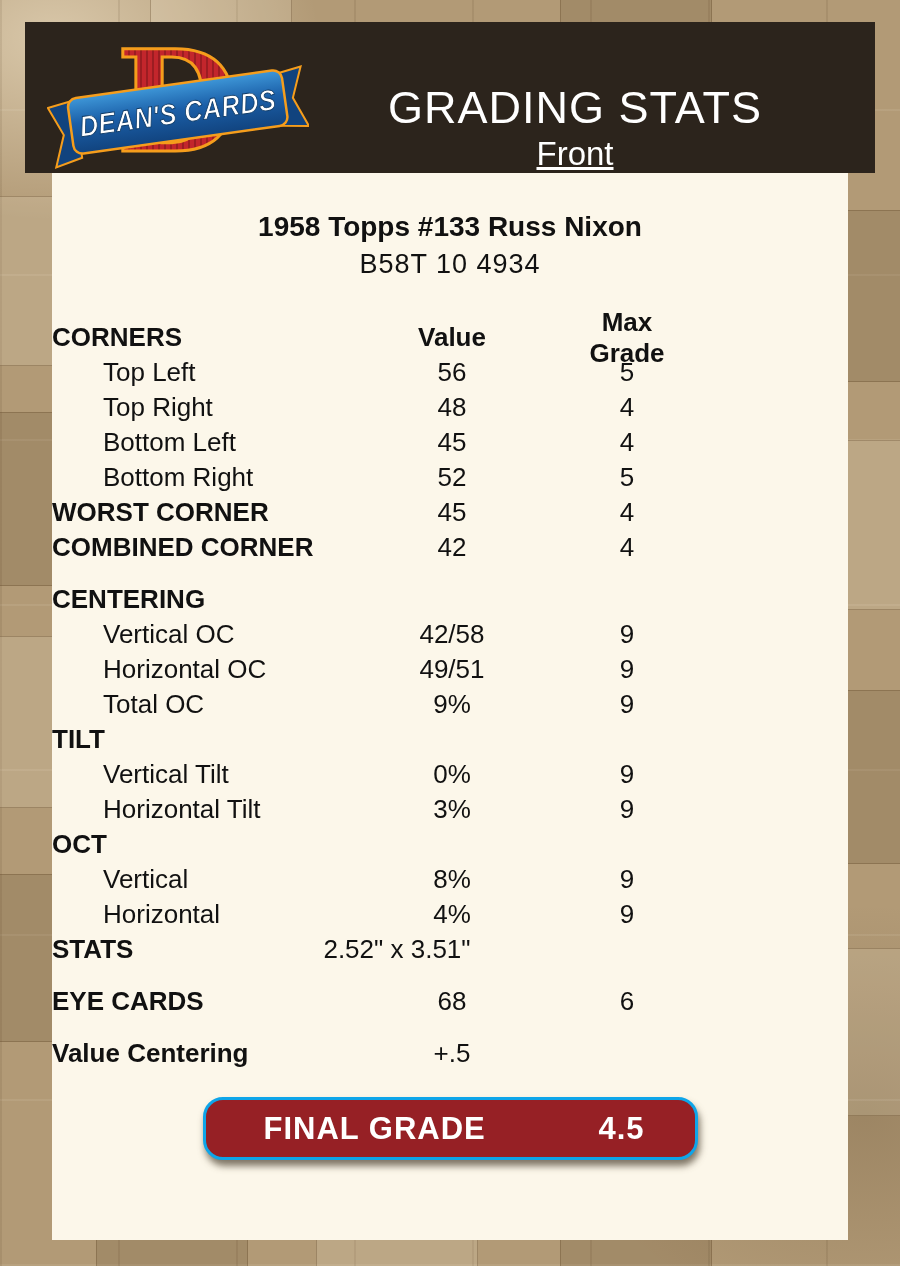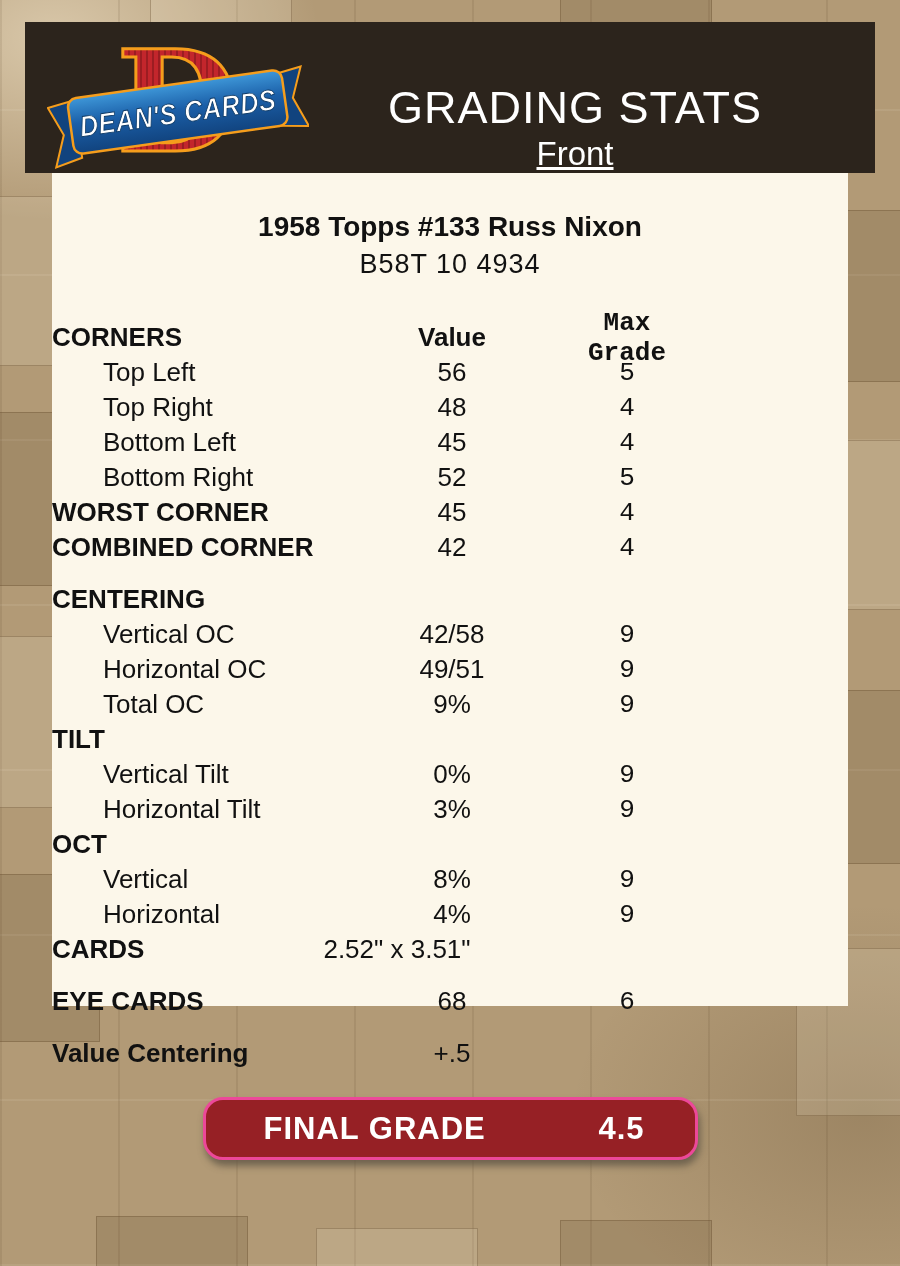--- a/index.html
+++ b/index.html
@@ -28,41 +28,41 @@
   .logo{position:absolute;left:22px;top:8px;width:262px;height:143px;}
   .header-titles{
     position:absolute;left:280px;right:30px;top:0;height:100%;
     display:flex;flex-direction:column;justify-content:flex-end;align-items:center;
     color:#ffffff;
   }
   .header-title{font-size:45px;letter-spacing:1px;line-height:1.1;}
   .header-subtitle{font-size:33px;margin-top:3px;text-decoration:underline;}
 
   .panel{
-    position:absolute;left:52px;top:173px;width:796px;height:833px;
+    position:absolute;left:52px;top:173px;width:796px;height:1067px;
     background:#fcf7ea;color:#111;
   }
   .card-title{margin-top:38px;text-align:center;font-size:28px;font-weight:bold;}
   .card-id{margin-top:6px;text-align:center;font-size:27px;letter-spacing:1px;}
 
   .table{margin-top:40px;}
   .row{display:flex;height:35px;align-items:center;font-size:26px;}
   .row.gap{margin-top:17px;}
   .cell{box-sizing:border-box;}
   .cell.label{width:280px;}
   .cell.value{width:240px;text-align:center;}
-  .cell.max{width:110px;text-align:center;font-family:Liberation Mono, monospace;}
+  .cell.max{width:110px;text-align:center;}
   .row.item .cell.label{padding-left:51px;}
   .row.section .cell.label{font-weight:bold;}
   .row.columns .cell{font-weight:bold;}
   .row.wide .cell.value{margin-left:-110px;width:350px;}
 
   .final-grade{
     margin:26px auto 0;width:495px;height:63px;box-sizing:border-box;
-    background:#962025;border:3px solid #ec4899;border-radius:20px;
+    background:#962025;border:3px solid #0ea5e9;border-radius:20px;
     box-shadow:2px 6px 7px rgba(96,86,70,.8);
     display:flex;align-items:center;justify-content:space-between;
     padding:0 50px 0 58px;color:#ffffff;font-weight:bold;font-size:31px;
     letter-spacing:1px;cursor:default;
   }
 </style>
 </head>
 <body>
 
 <div class="bg">
@@ -192,21 +192,21 @@
         <div class="cell label">Vertical</div>
         <div class="cell value">8%</div>
         <div class="cell max">9</div>
       </div>
       <div class="row item">
         <div class="cell label">Horizontal</div>
         <div class="cell value">4%</div>
         <div class="cell max">9</div>
       </div>
       <div class="row section wide">
-        <div class="cell label">CARDS</div>
+        <div class="cell label">STATS</div>
         <div class="cell value">2.52" x 3.51"</div>
         <div class="cell max"></div>
       </div>
       <div class="row section gap">
         <div class="cell label">EYE CARDS</div>
         <div class="cell value">68</div>
         <div class="cell max">6</div>
       </div>
       <div class="row section gap">
         <div class="cell label">Value Centering</div>

